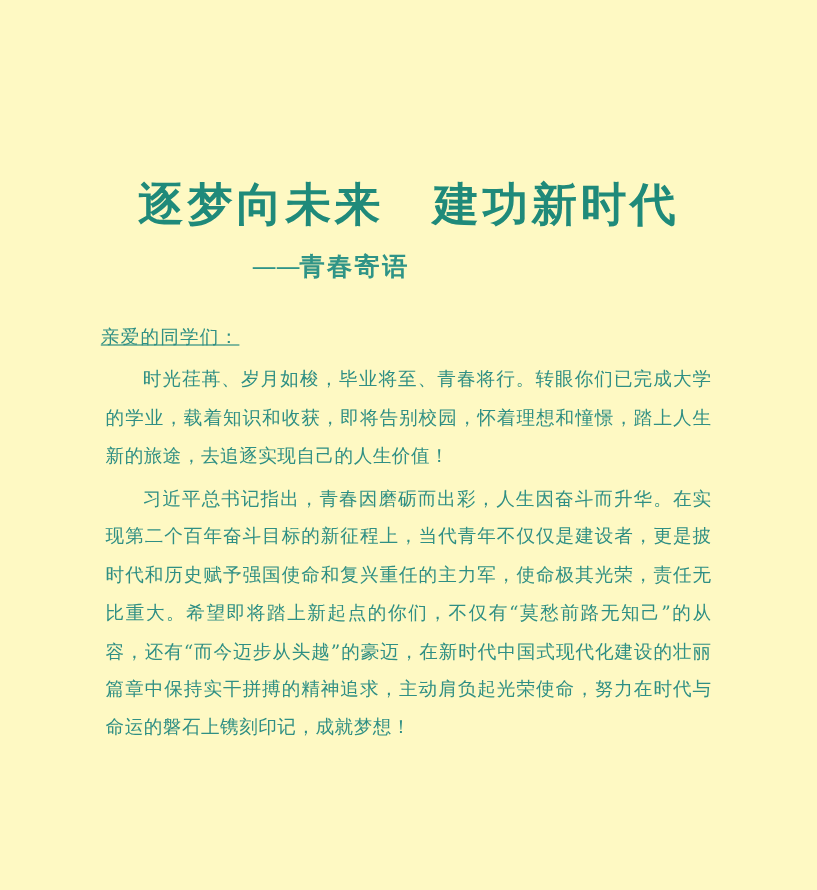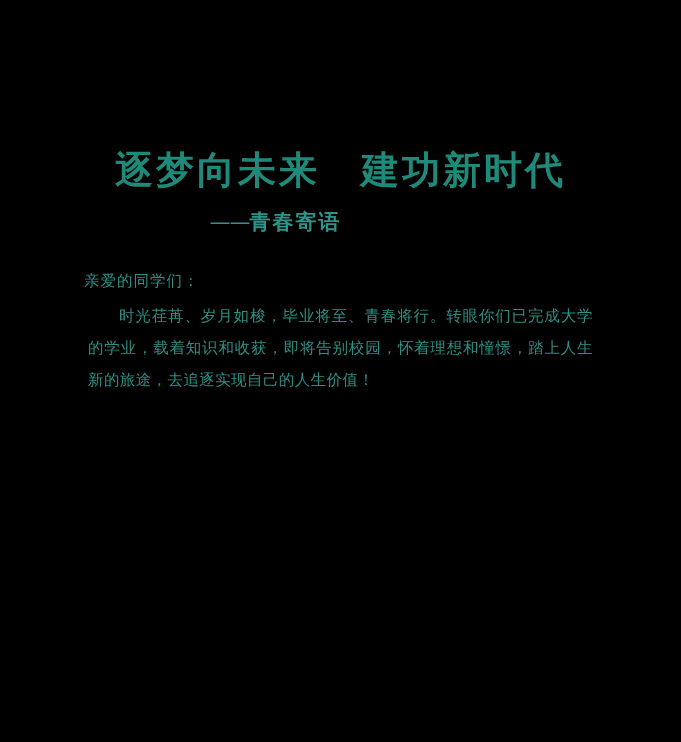--- a/index.html
+++ b/index.html
@@ -10,21 +10,21 @@
     width: 681px;
     height: 742px;
     background: #ffffff;
     font-family: "Liberation Serif", serif;
     overflow: hidden;
   }
   .page {
     position: relative;
     width: 681px;
     height: 742px;
-    background: #000000;
+    background: #fef9c3;
     box-sizing: border-box;
   }
   .title-block {
     text-align: center;
     padding-top: 148px;
   }
   .main-title {
     font-family: "DejaVu Sans", sans-serif;
     font-size: 38px;
     font-weight: bold;
@@ -55,20 +55,21 @@
     color: #2f8f84;
     font-family: "DejaVu Serif", serif;
     font-size: 15.5px;
     line-height: 2.05;
     letter-spacing: 0.4px;
     text-align: justify;
   }
   .salutation {
     margin-bottom: 2px;
     letter-spacing: 1px;
+    text-decoration: underline;
   }
   .para {
     text-indent: 2em;
     margin: 4px;
   }
   .para + .para {
     margin-top: 0px;
   }
   .para.last {
     overflow: hidden;
@@ -83,15 +84,16 @@
   <div class="title-block">
     <div class="main-title">逐梦向未来　建功新时代</div>
     <div class="subtitle-row">
       <span class="subtitle"><span class="dash">——</span><span>青春寄语</span></span>
     </div>
   </div>
 
   <div class="body-block">
     <div class="salutation">亲爱的同学们：</div>
     <p class="para">时光荏苒、岁月如梭，毕业将至、青春将行。转眼你们已完成大学的学业，载着知识和收获，即将告别校园，怀着理想和憧憬，踏上人生新的旅途，去追逐实现自己的人生价值！</p>
+    <p class="para">习近平总书记指出，青春因磨砺而出彩，人生因奋斗而升华。在实现第二个百年奋斗目标的新征程上，当代青年不仅仅是建设者，更是披时代和历史赋予强国使命和复兴重任的主力军，使命极其光荣，责任无比重大。希望即将踏上新起点的你们，不仅有“莫愁前路无知己”的从容，还有“而今迈步从头越”的豪迈，在新时代中国式现代化建设的壮丽篇章中保持实干拼搏的精神追求，主动肩负起光荣使命，努力在时代与命运的磐石上镌刻印记，成就梦想！</p>
   </div>
 
 </div>
 
 </body></html>

